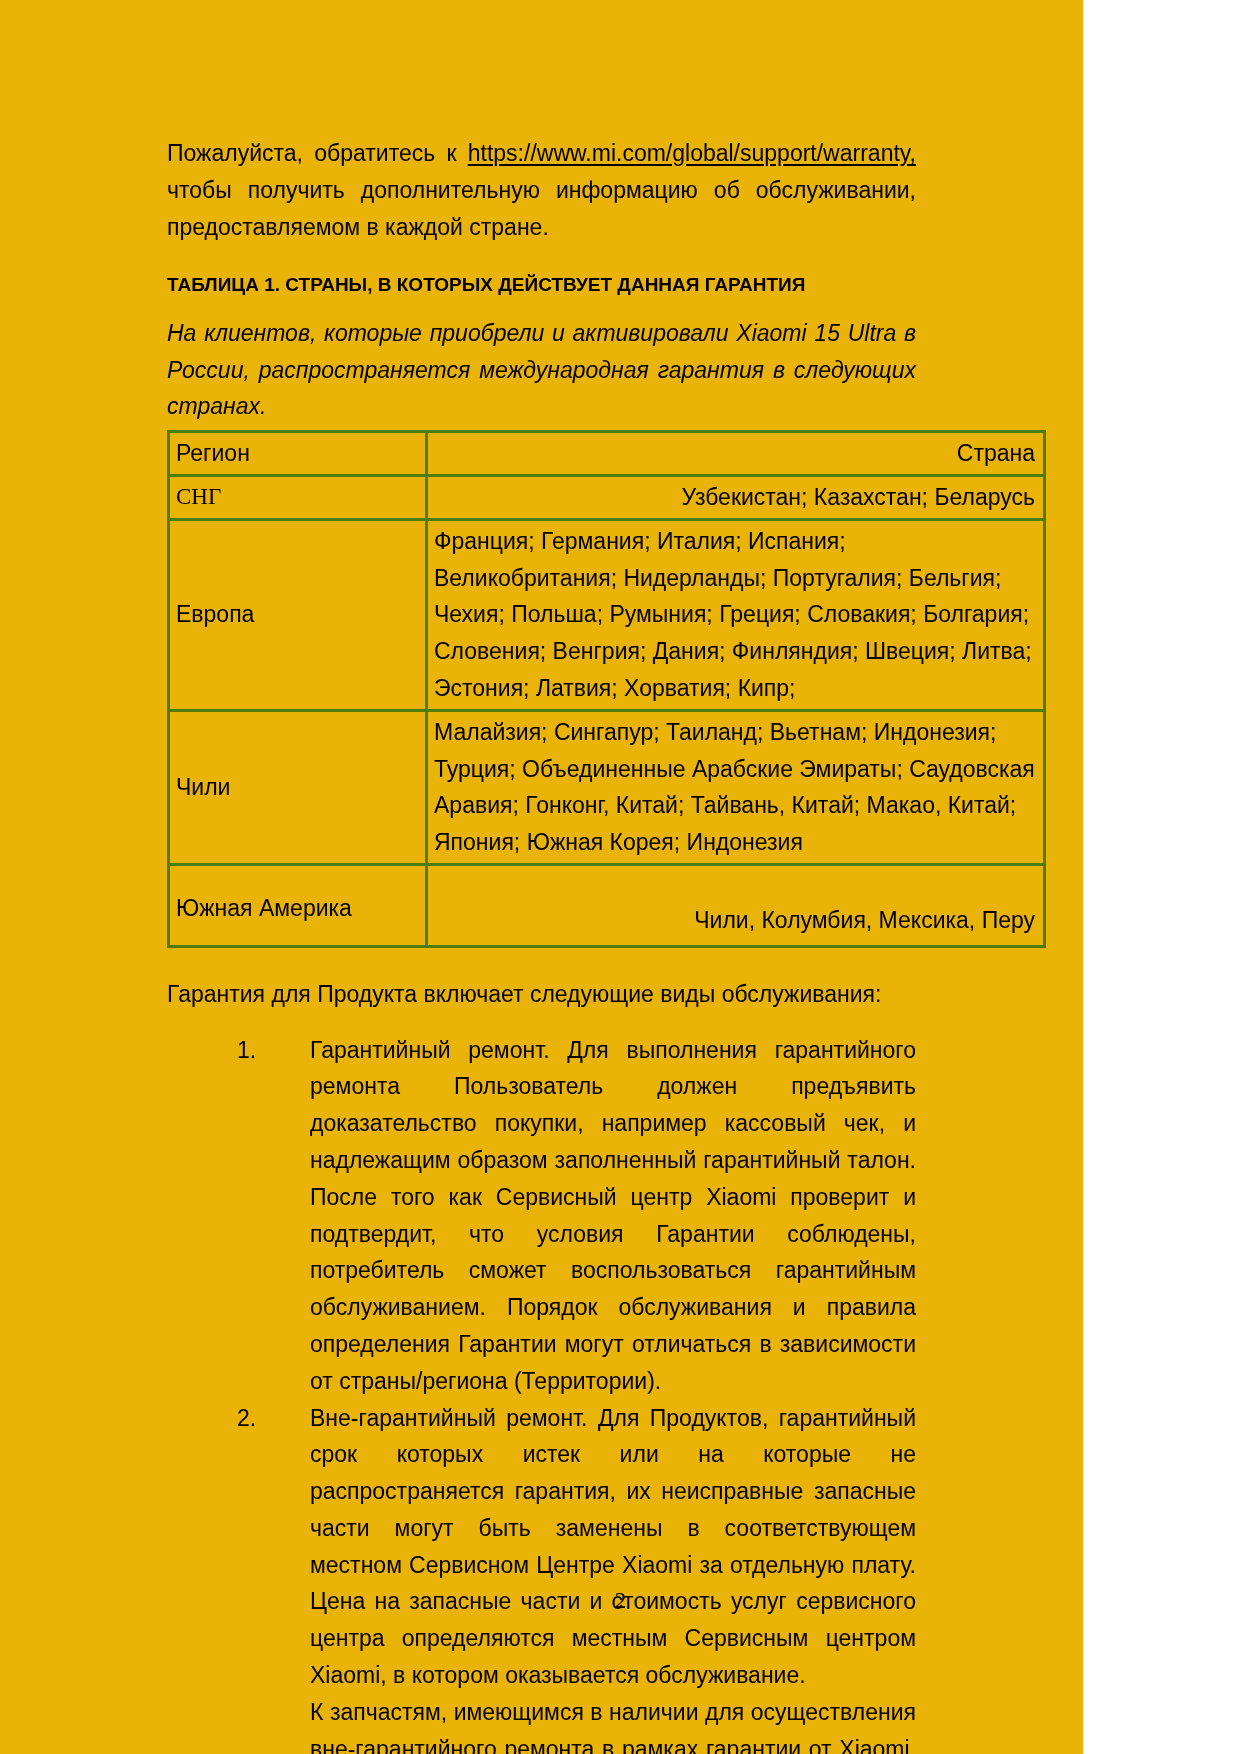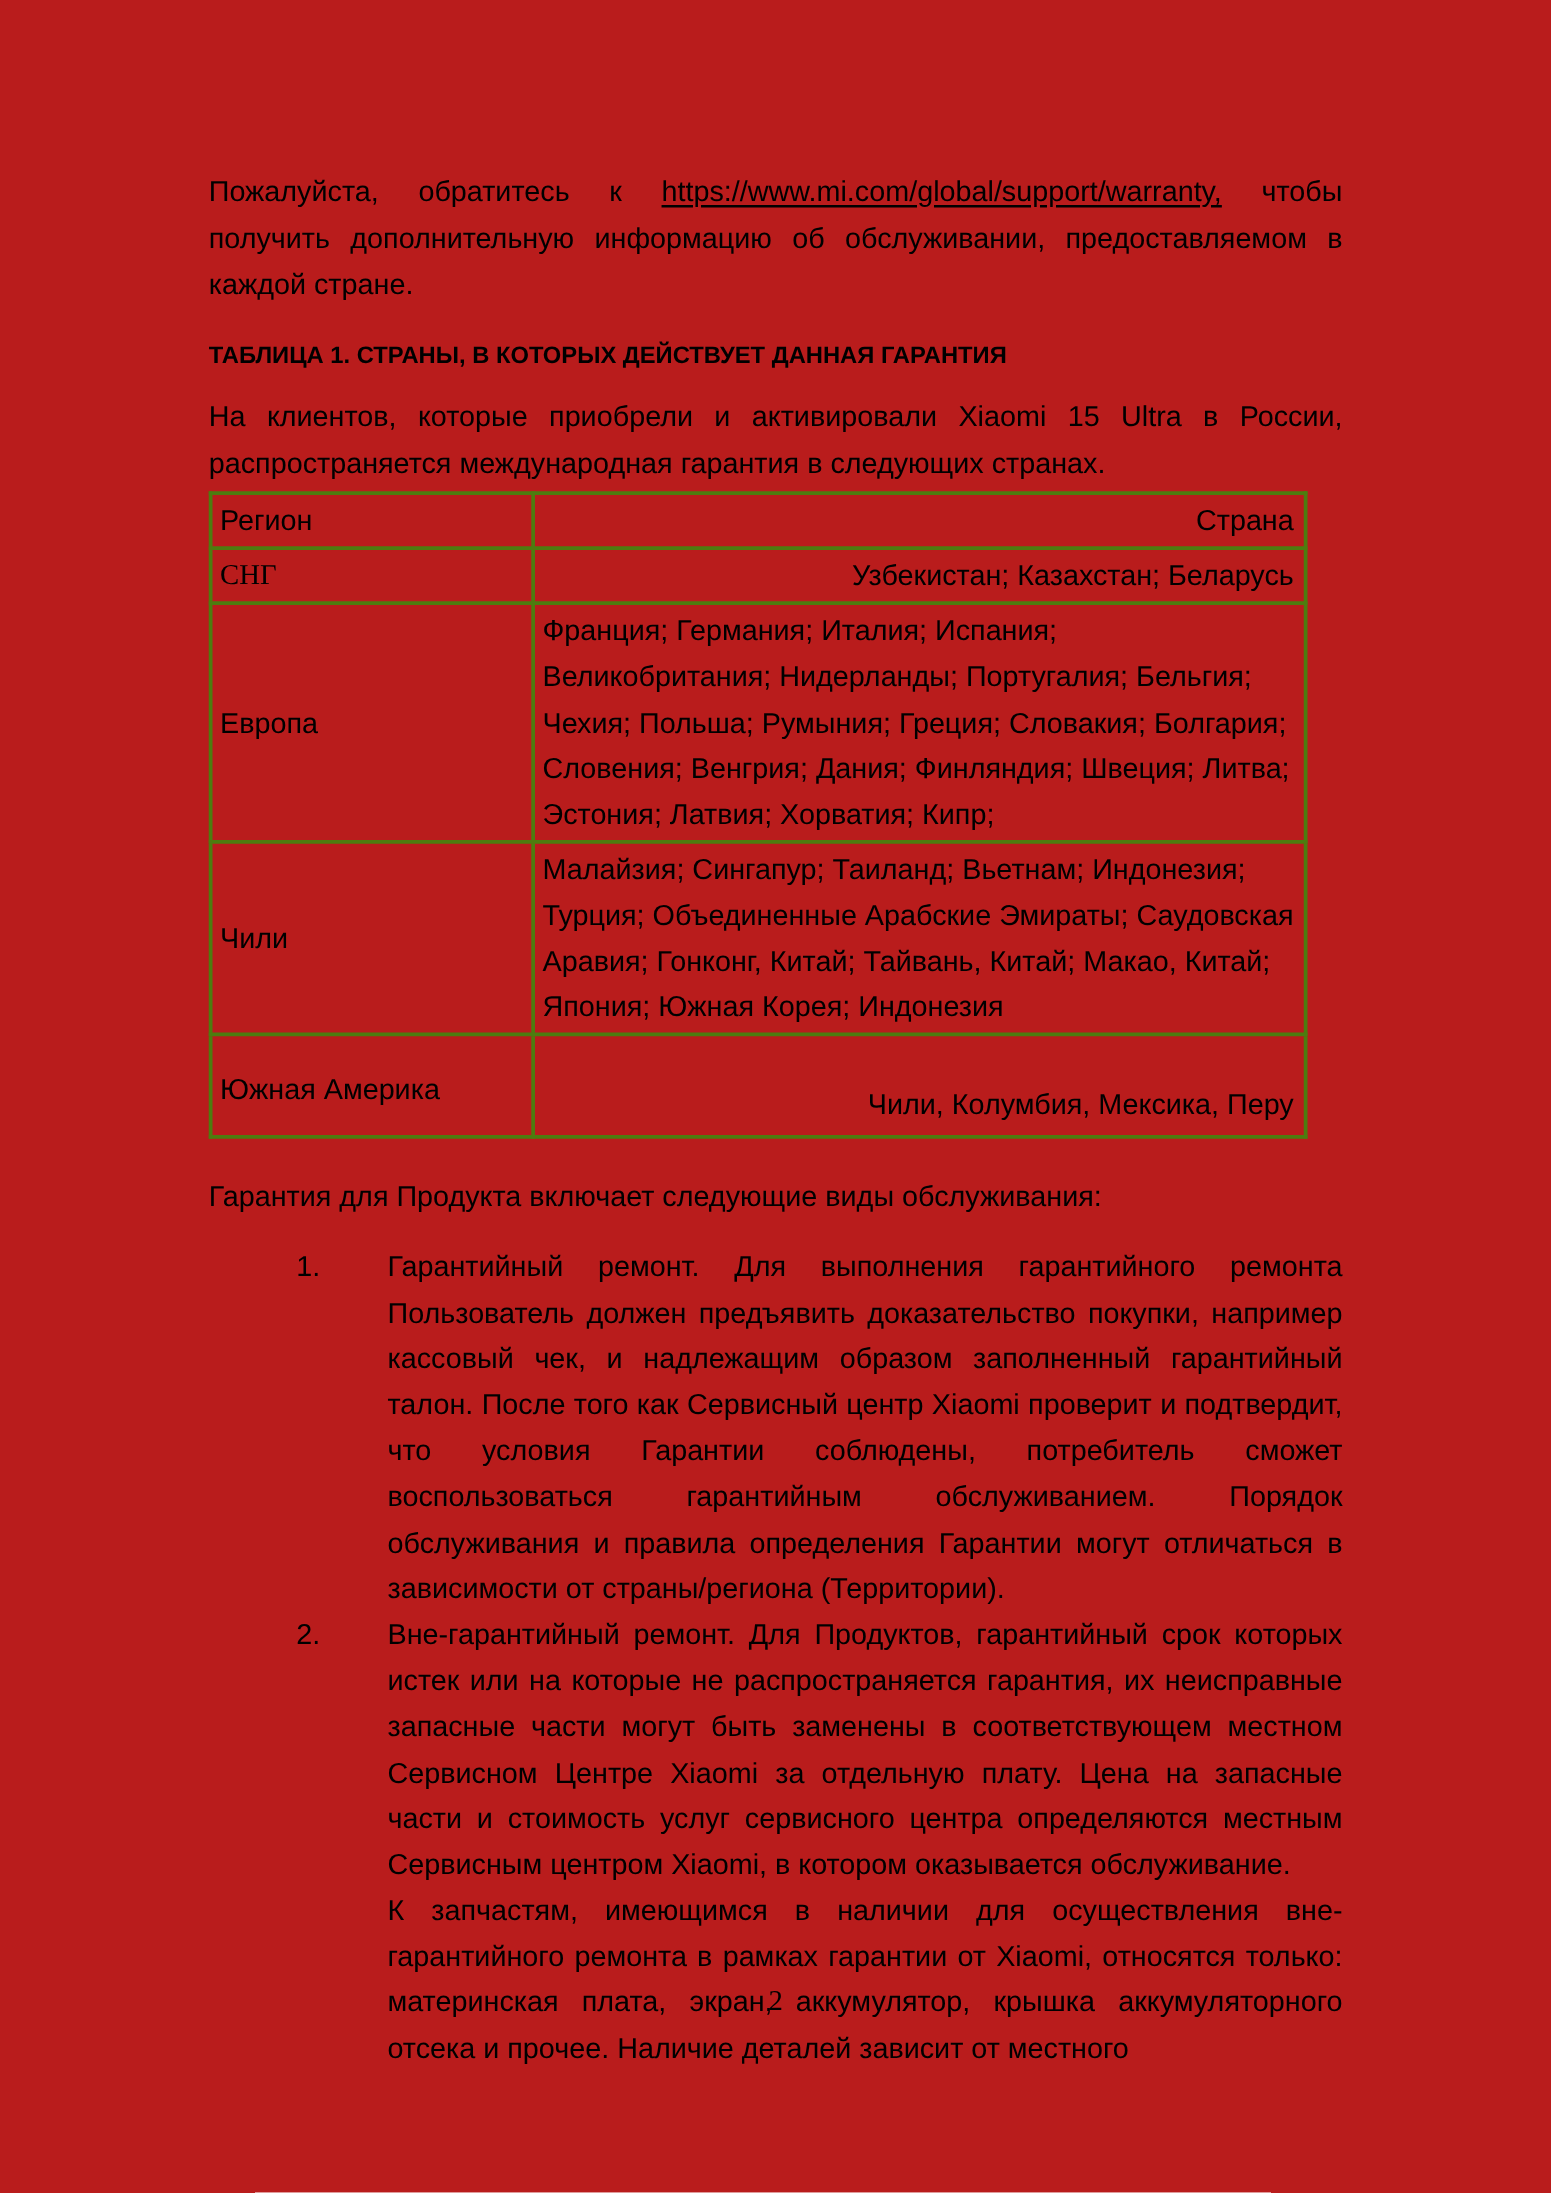--- a/index.html
+++ b/index.html
@@ -1,32 +1,32 @@
 <!DOCTYPE html>
 <html><head>
 <meta charset="utf-8">
 <style>
   html,body{margin:0;padding:0;background:#ffffff;}
   .page{
     position:relative;
-    width:1241px;
+    width:1083px;
     height:1754px;
-    background:#b91c1c;
+    background:#eab308;
     box-sizing:border-box;
     padding:135px 167px 0 167px;
     font-family:"Liberation Sans",sans-serif;
     font-size:23px;
     line-height:1.6;
     color:#000000;
     overflow:hidden;
   }
   .para{margin:0;text-align:justify;}
   .doc-link{color:#000000;text-decoration:underline;text-underline-offset:3px;cursor:pointer;}
   .section-heading{font-size:19px;font-weight:700;margin:25px 0 0 0;line-height:1.6;}
-  .table-intro{margin-top:14px;}
+  .table-intro{margin-top:14px;font-style:italic;}
 
   .countries-table{
     border-collapse:collapse;
     width:876px;
     margin-top:5px;
     table-layout:fixed;
   }
   .countries-table col.c1{width:258px;}
   .countries-table col.c2{width:618px;}
   .countries-table th,

